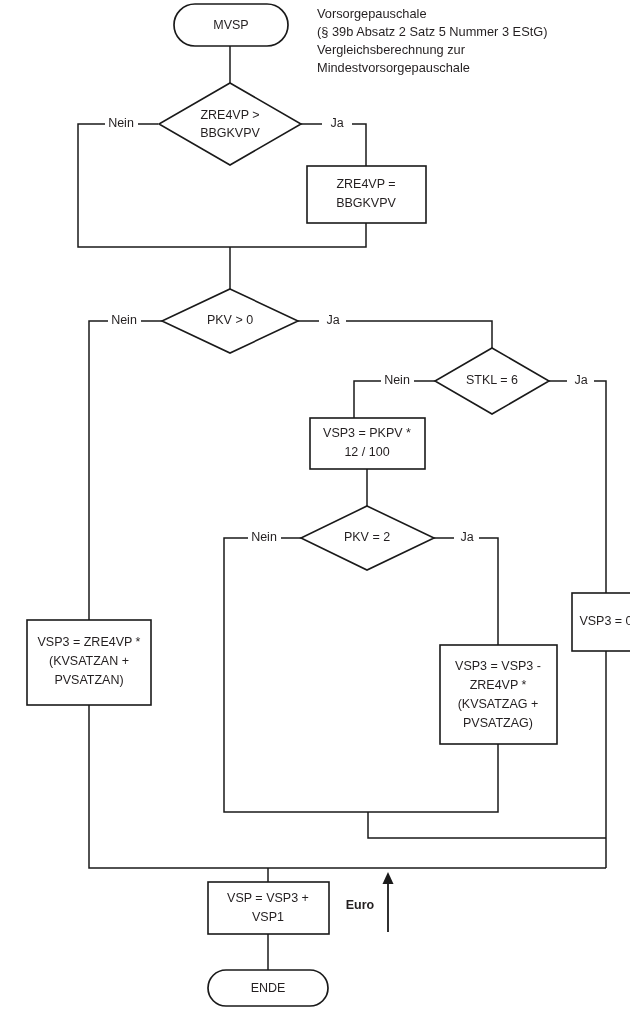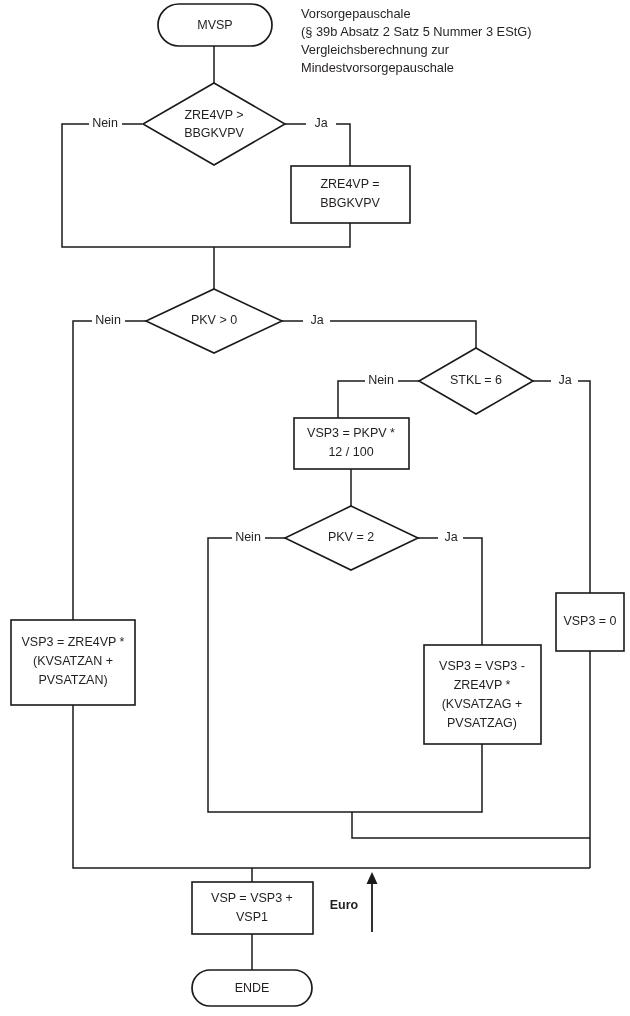--- a/index.html
+++ b/index.html
@@ -9,21 +9,21 @@
   }
   body {
     width: 630px;
     height: 1016px;
     position: relative;
     font-family: "Liberation Sans", sans-serif;
     overflow: hidden;
   }
   #chart-root {
     position: absolute;
-    left: 0;
+    left: 16px;
     top: 0;
     width: 508px;
     height: 1016px;
   }
   svg { display: block; }
   .shape {
     fill: #ffffff;
     stroke: #1a1a1a;
     stroke-width: 1.6;
   }

